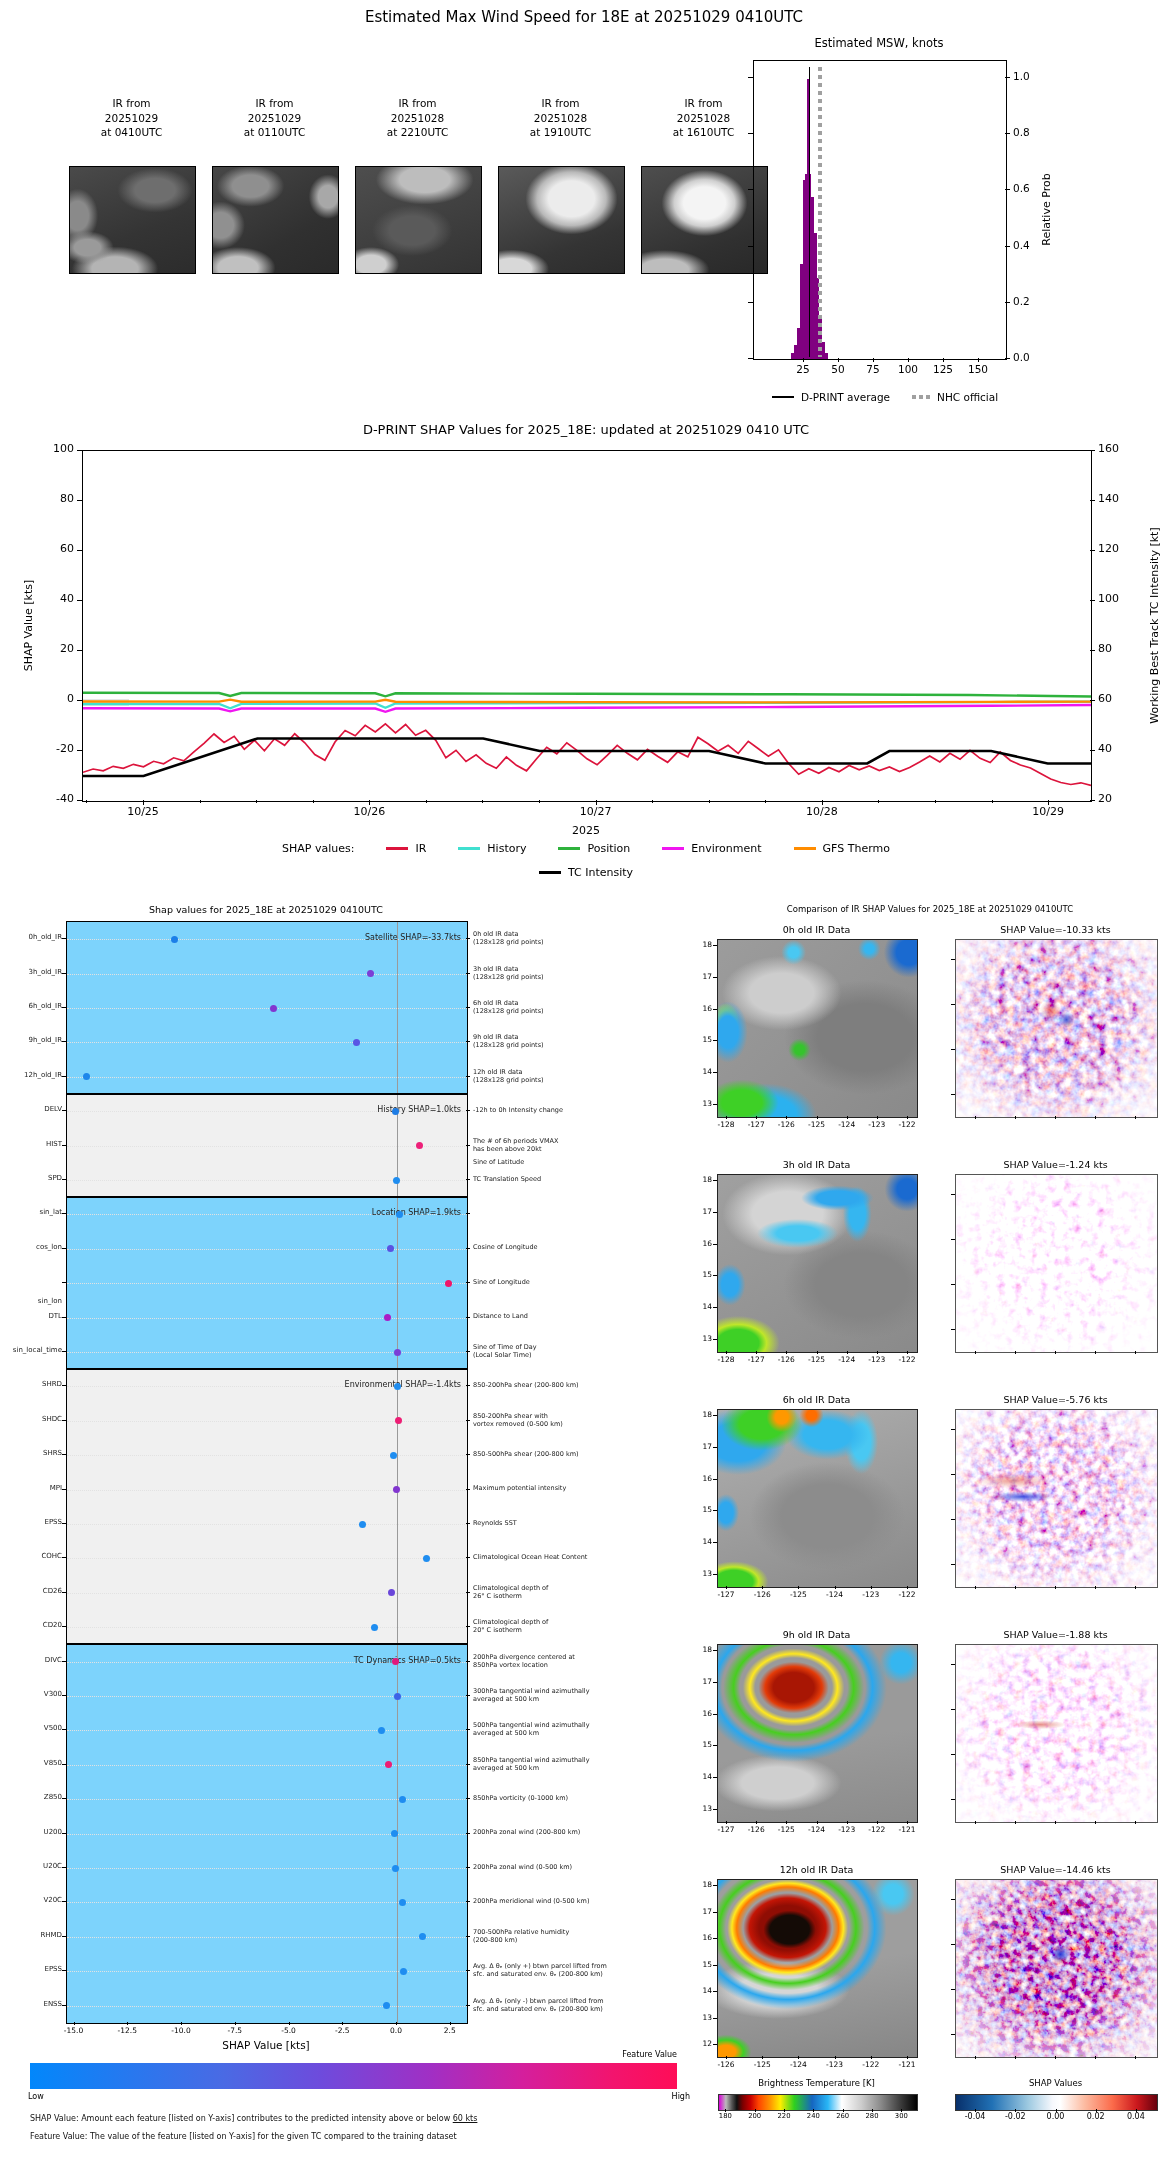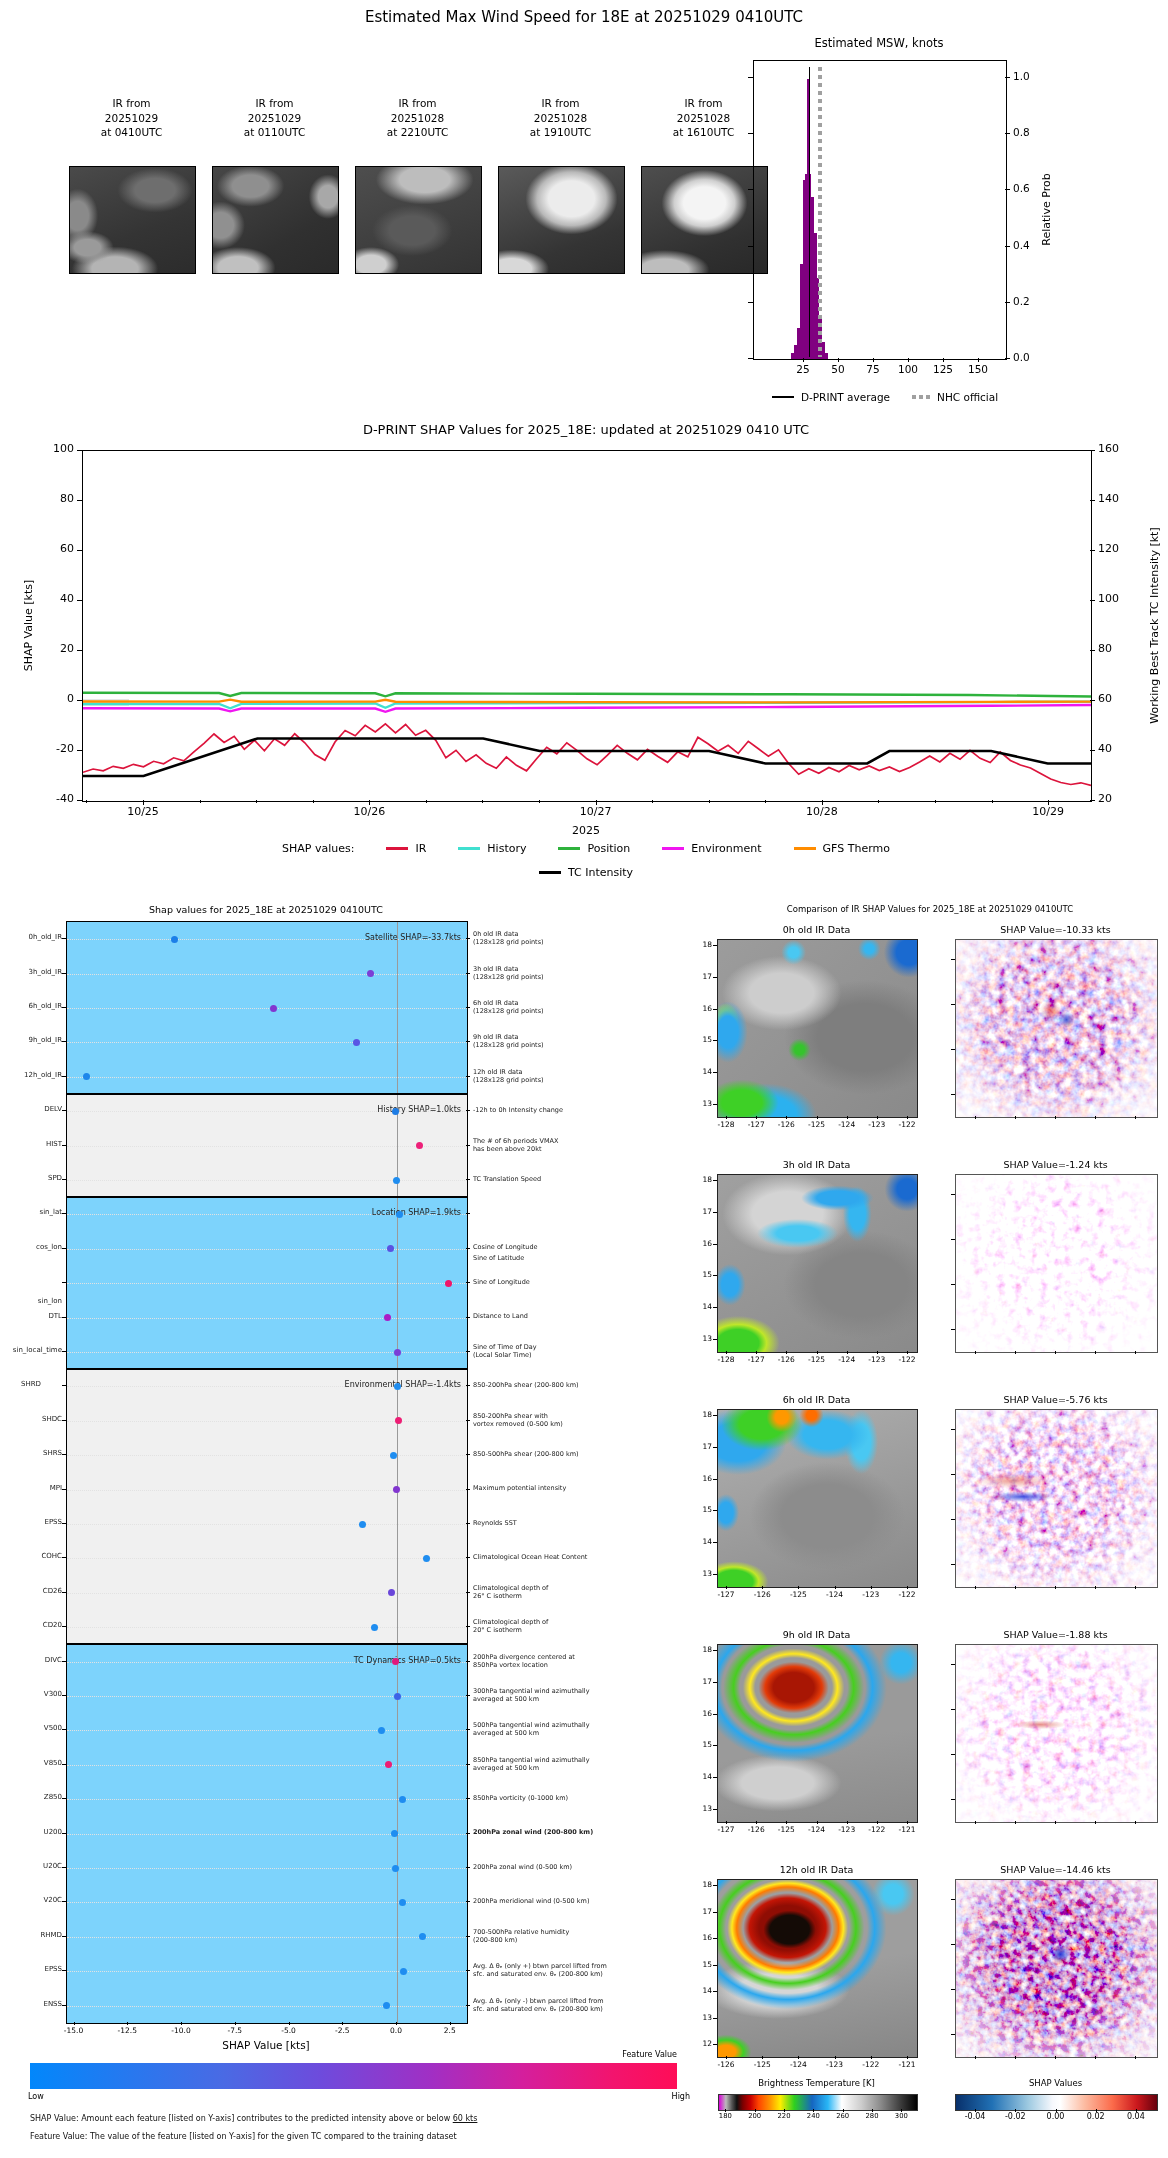--- a/index.html
+++ b/index.html
@@ -422,21 +422,21 @@
     </div>
     <div class="bylab" style="left: 0px; top: 1174px; width: 62px;">SPD</div>
     <div class="mark" style="left: 62px; top: 1179px; width: 4px; height: 1px;"></div>
     <div class="mark" style="left: 466px; top: 1179px; width: 4px; height: 1px;"></div>
     <div class="bdesc" style="left: 473px; top: 1174.5px;">
       <div>TC Translation Speed</div>
     </div>
     <div class="bylab" style="left: 0px; top: 1208.4px; width: 62px;">sin_lat</div>
     <div class="mark" style="left: 62px; top: 1213.4px; width: 4px; height: 1px;"></div>
     <div class="mark" style="left: 466px; top: 1213.4px; width: 4px; height: 1px;"></div>
-    <div class="bdesc" style="left: 473px; top: 1254px;">
+    <div class="bdesc" style="left: 473px; top: 1158px;">
       <div>Sine of Latitude</div>
     </div>
     <div class="bylab" style="left: 0px; top: 1242.8px; width: 62px;">cos_lon</div>
     <div class="mark" style="left: 62px; top: 1247.8px; width: 4px; height: 1px;"></div>
     <div class="mark" style="left: 466px; top: 1247.8px; width: 4px; height: 1px;"></div>
     <div class="bdesc" style="left: 473px; top: 1243.3px;">
       <div>Cosine of Longitude</div>
     </div>
     <div class="bylab" style="left: 0px; top: 1277.2px; width: 62px; margin-top: 20px;">sin_lon</div>
     <div class="mark" style="left: 62px; top: 1282.2px; width: 4px; height: 1px;"></div>
@@ -450,21 +450,21 @@
     <div class="bdesc" style="left: 473px; top: 1312.1px;">
       <div>Distance to Land</div>
     </div>
     <div class="bylab" style="left: 0px; top: 1346px; width: 62px;">sin_local_time</div>
     <div class="mark" style="left: 62px; top: 1351px; width: 4px; height: 1px;"></div>
     <div class="mark" style="left: 466px; top: 1351px; width: 4px; height: 1px;"></div>
     <div class="bdesc" style="left: 473px; top: 1343px;">
       <div>Sine of Time of Day</div>
       <div>(Local Solar Time)</div>
     </div>
-    <div class="bylab" style="left: 0px; top: 1380.4px; width: 62px; text-align: center;">SHRD</div>
+    <div class="bylab" style="left: 0px; top: 1380.4px; width: 62px;">SHRD</div>
     <div class="mark" style="left: 62px; top: 1385.4px; width: 4px; height: 1px;"></div>
     <div class="mark" style="left: 466px; top: 1385.4px; width: 4px; height: 1px;"></div>
     <div class="bdesc" style="left: 473px; top: 1380.9px;">
       <div>850-200hPa shear (200-800 km)</div>
     </div>
     <div class="bylab" style="left: 0px; top: 1414.8px; width: 62px;">SHDC</div>
     <div class="mark" style="left: 62px; top: 1419.8px; width: 4px; height: 1px;"></div>
     <div class="mark" style="left: 466px; top: 1419.8px; width: 4px; height: 1px;"></div>
     <div class="bdesc" style="left: 473px; top: 1411.8px;">
       <div>850-200hPa shear with</div>
@@ -538,21 +538,21 @@
     </div>
     <div class="bylab" style="left: 0px; top: 1793.2px; width: 62px;">Z850</div>
     <div class="mark" style="left: 62px; top: 1798.2px; width: 4px; height: 1px;"></div>
     <div class="mark" style="left: 466px; top: 1798.2px; width: 4px; height: 1px;"></div>
     <div class="bdesc" style="left: 473px; top: 1793.7px;">
       <div>850hPa vorticity (0-1000 km)</div>
     </div>
     <div class="bylab" style="left: 0px; top: 1827.6px; width: 62px;">U200</div>
     <div class="mark" style="left: 62px; top: 1832.6px; width: 4px; height: 1px;"></div>
     <div class="mark" style="left: 466px; top: 1832.6px; width: 4px; height: 1px;"></div>
-    <div class="bdesc" style="left: 473px; top: 1828.1px; font-weight: bold;">
+    <div class="bdesc" style="left: 473px; top: 1828.1px;">
       <div>200hPa zonal wind (200-800 km)</div>
     </div>
     <div class="bylab" style="left: 0px; top: 1862px; width: 62px;">U20C</div>
     <div class="mark" style="left: 62px; top: 1867px; width: 4px; height: 1px;"></div>
     <div class="mark" style="left: 466px; top: 1867px; width: 4px; height: 1px;"></div>
     <div class="bdesc" style="left: 473px; top: 1862.5px;">
       <div>200hPa zonal wind (0-500 km)</div>
     </div>
     <div class="bylab" style="left: 0px; top: 1896.4px; width: 62px;">V20C</div>
     <div class="mark" style="left: 62px; top: 1901.4px; width: 4px; height: 1px;"></div>

